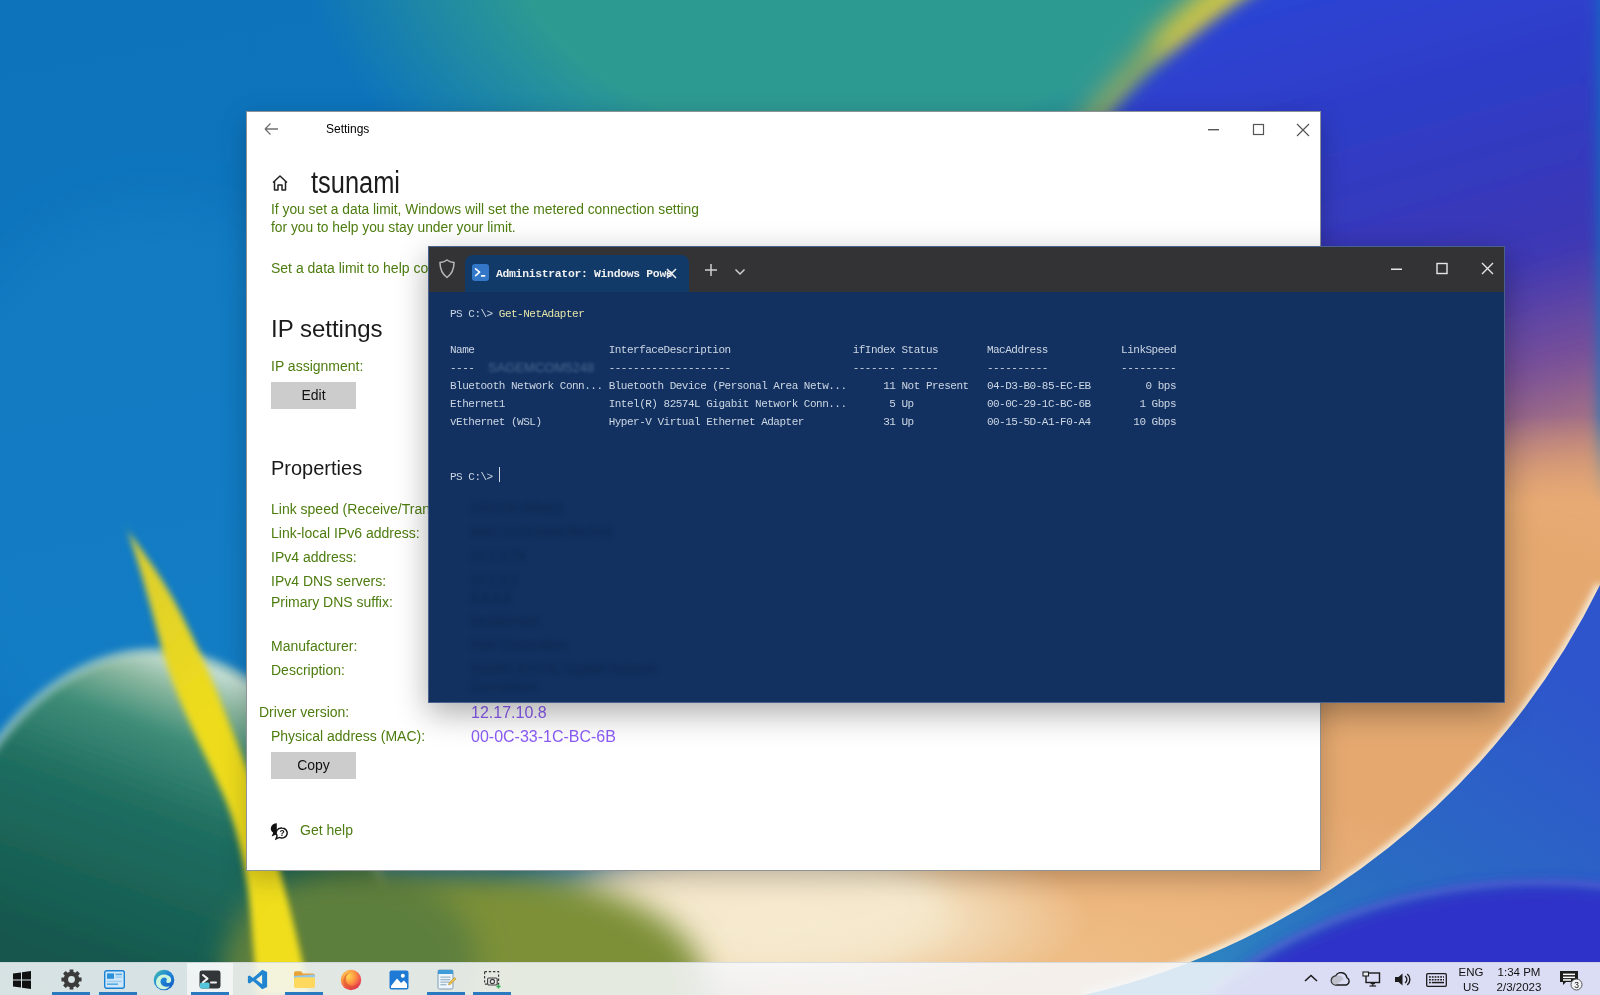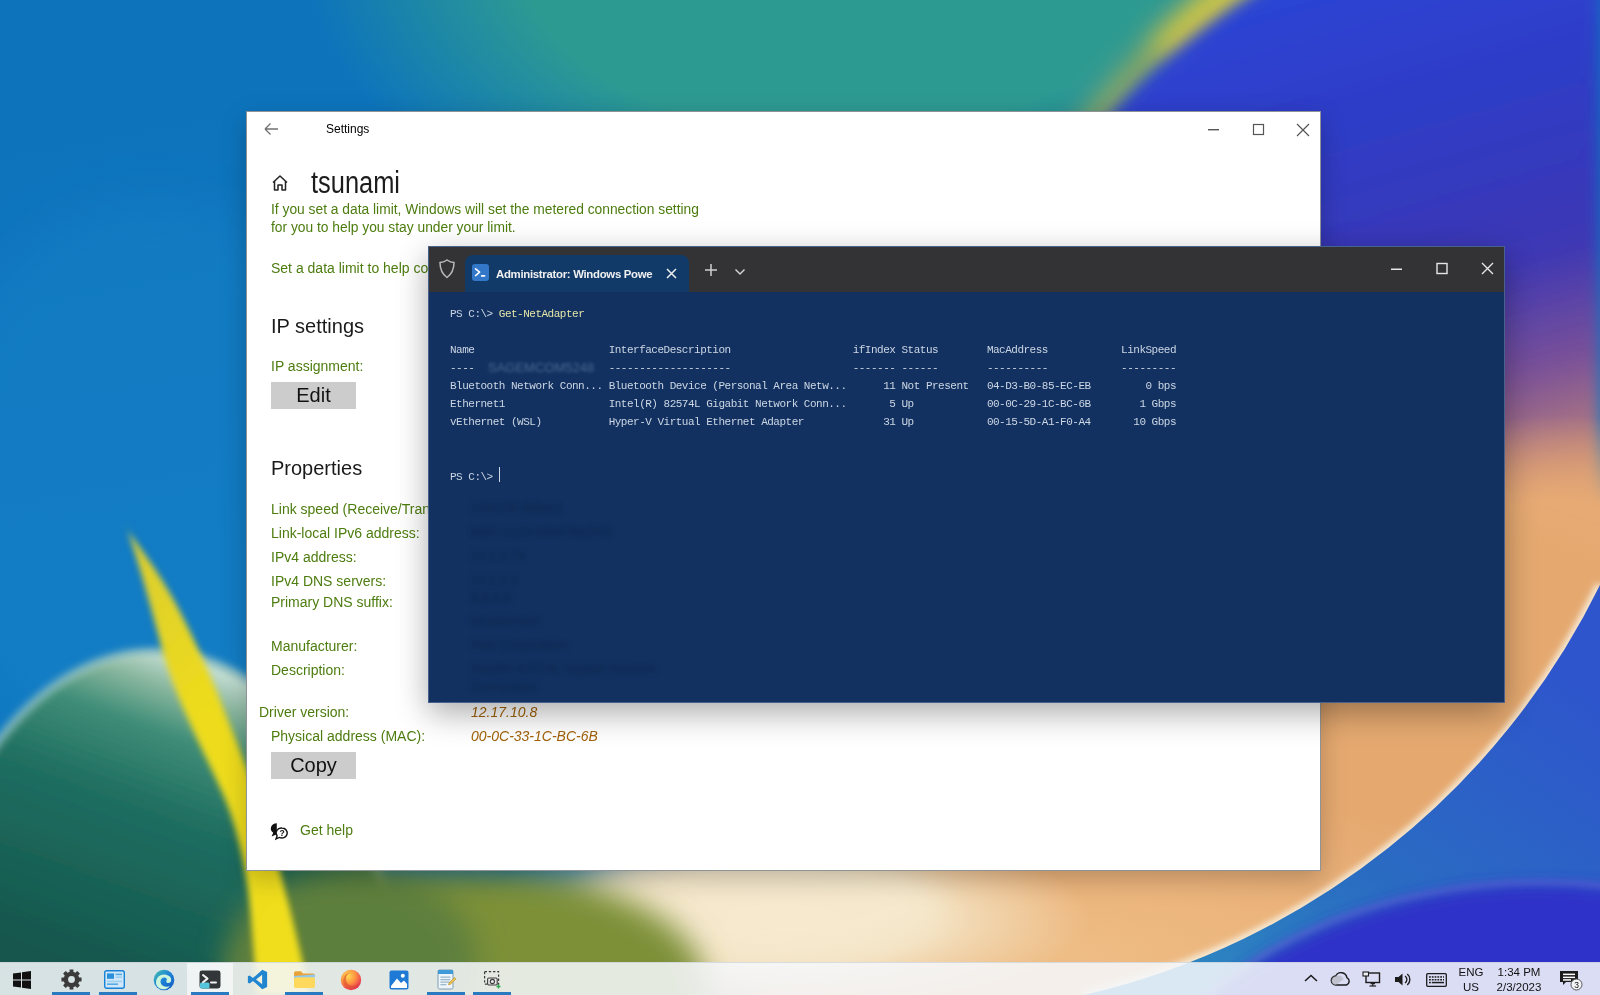--- a/index.html
+++ b/index.html
@@ -4,27 +4,27 @@
 <style>
   html,body{margin:0;padding:0;width:1600px;height:995px;overflow:hidden;}
   body{font-family:"Liberation Sans",sans-serif;position:relative;background:#0d74bc;}
   .abs{position:absolute;}
   
   #settings{left:246px;top:111px;width:1075px;height:760px;background:#ffffff;
     border:1px solid #8f9396;box-shadow:0 8px 24px rgba(0,0,0,0.22);box-sizing:border-box;}
   #settings .ttl{left:59px;top:10px;font-size:12px;color:#000;margin-left:20px;}
   .capbtn{color:#444;}
   #settings .lbl{font-size:14px;color:#4d7c0f;white-space:nowrap;}
-  #settings .val{font-size:14px;color:#a16207;white-space:nowrap;font-style:italic;}
-  .sbtn{background:#cccccc;width:85px;height:27px;text-align:center;line-height:27px;font-size:20px;color:#111;}
+  #settings .val{font-size:16px;color:#8b5cf6;white-space:nowrap;}
+  .sbtn{background:#cccccc;width:85px;height:27px;text-align:center;line-height:27px;font-size:14px;color:#111;}
   .blue{color:#0067c0;}
   
   #term{left:428px;top:246px;width:1077px;height:457px;background:#123160;
     border:1px solid rgba(125,148,185,0.5);box-sizing:border-box;box-shadow:0 10px 30px rgba(0,0,0,0.33);}
-  #tbar{left:0;top:0;width:100%;height:45px;background:#333336;}
+  #tbar{left:0;top:0;width:100%;height:45px;background:#333336;font-family:Liberation Mono, monospace;}
   #ttab{left:36px;top:8px;width:224px;height:37px;background:#123a69;border-radius:8px 8px 0 0;}
   #ttext{left:31px;top:13px;font-size:11.4px;font-weight:bold;letter-spacing:-0.3px;color:#f0f0f0;white-space:nowrap;}
   pre.tout{margin:0;font-family:"Liberation Mono",monospace;font-size:11px;letter-spacing:-0.5px;
     line-height:18px;color:#ccd6e4;}
   .ycmd{color:#e5e5a8;}
   .ghost{font-size:13px;color:rgba(7,20,48,0.42);filter:blur(2.5px);white-space:nowrap;}
   
   #taskbar{left:0;top:962px;width:1600px;height:33px;background:rgba(245,247,250,0.87);border-top:1px solid rgba(190,198,208,0.55);box-sizing:border-box;}
   .ul{position:absolute;top:29px;height:4px;width:38px;background:#2a7ac0;}
 </style>
@@ -143,21 +143,21 @@
     <rect x="49.5" y="5.5" width="10" height="10" fill="none" stroke="#555" stroke-width="1.2"></rect>
     <path d="M93 5 L105 17 M105 5 L93 17" stroke="#555" stroke-width="1.2"></path>
   </svg>
 
   <svg class="abs" style="left:24px;top:62px" width="18" height="18" viewBox="0 0 18 18">
     <path d="M2 8.5 L9 2 L16 8.5 M3.5 7.5 V16 H7 V11 H11 V16 H14.5 V7.5" stroke="#222" stroke-width="1.5" fill="none" stroke-linejoin="round"></path>
   </svg>
   <div class="abs" style="left:64px;top:53px;font-size:31px;color:#1c1c1c;transform:scaleX(0.82);transform-origin:0 0;">tsunami</div>
   <div class="abs lbl" style="left:24px;top:89px;line-height:17.5px;font-size:13.8px;">If you set a data limit, Windows will set the metered connection setting<br>for you to help you stay under your limit.</div>
   <div class="abs lbl blue" style="left:24px;top:148px;">Set a data limit to help control data usage on this network</div>
-  <div class="abs" style="left:24px;top:203px;font-size:20px;color:#1a1a1a;">IP settings</div>
+  <div class="abs" style="left:24px;top:203px;font-size:24px;color:#1a1a1a;">IP settings</div>
   <div class="abs lbl" style="left:24px;top:246px;">IP assignment:</div>
   <div class="abs sbtn" style="left:24px;top:270px;">Edit</div>
   <div class="abs" style="left:24px;top:345px;font-size:20px;color:#1a1a1a;">Properties</div>
   <div class="abs lbl" style="left:24px;top:389px;">Link speed (Receive/Transmit):</div>
   <div class="abs lbl" style="left:24px;top:413px;">Link-local IPv6 address:</div>
   <div class="abs lbl" style="left:24px;top:437px;">IPv4 address:</div>
   <div class="abs lbl" style="left:24px;top:461px;">IPv4 DNS servers:</div>
   <div class="abs lbl" style="left:24px;top:482px;">Primary DNS suffix:</div>
   <div class="abs lbl" style="left:24px;top:526px;">Manufacturer:</div>
   <div class="abs lbl" style="left:24px;top:550px;">Description:</div>

